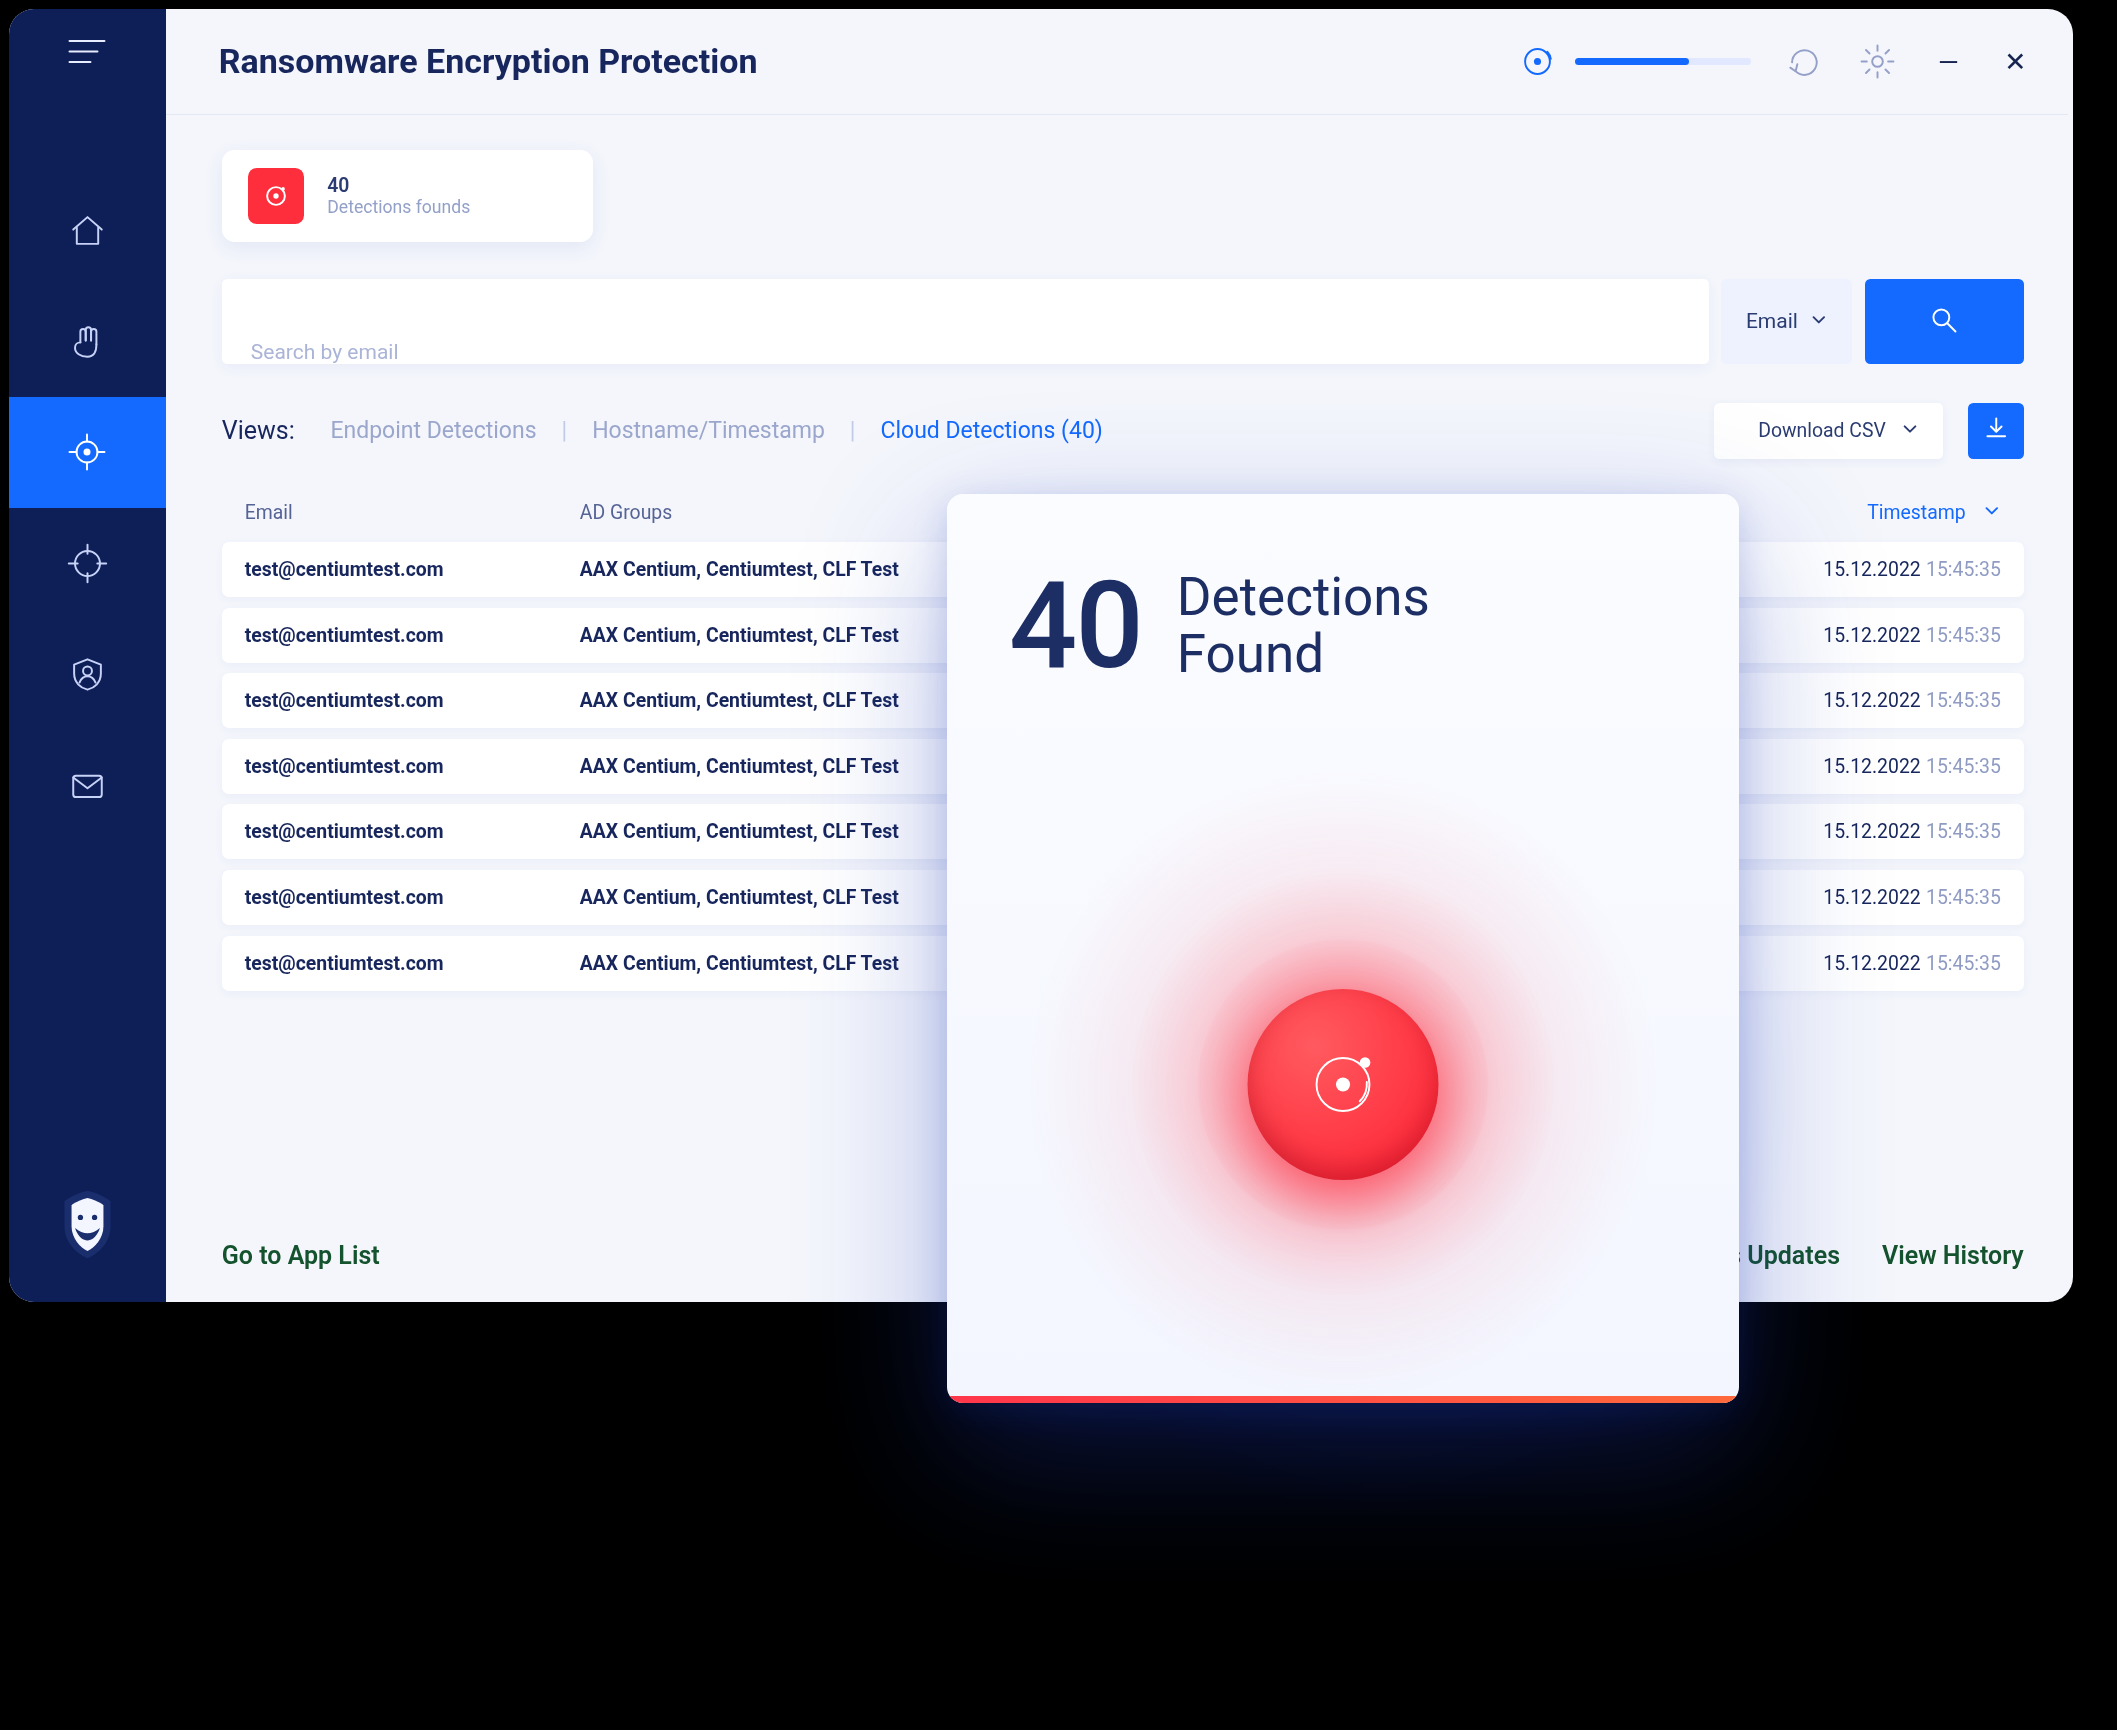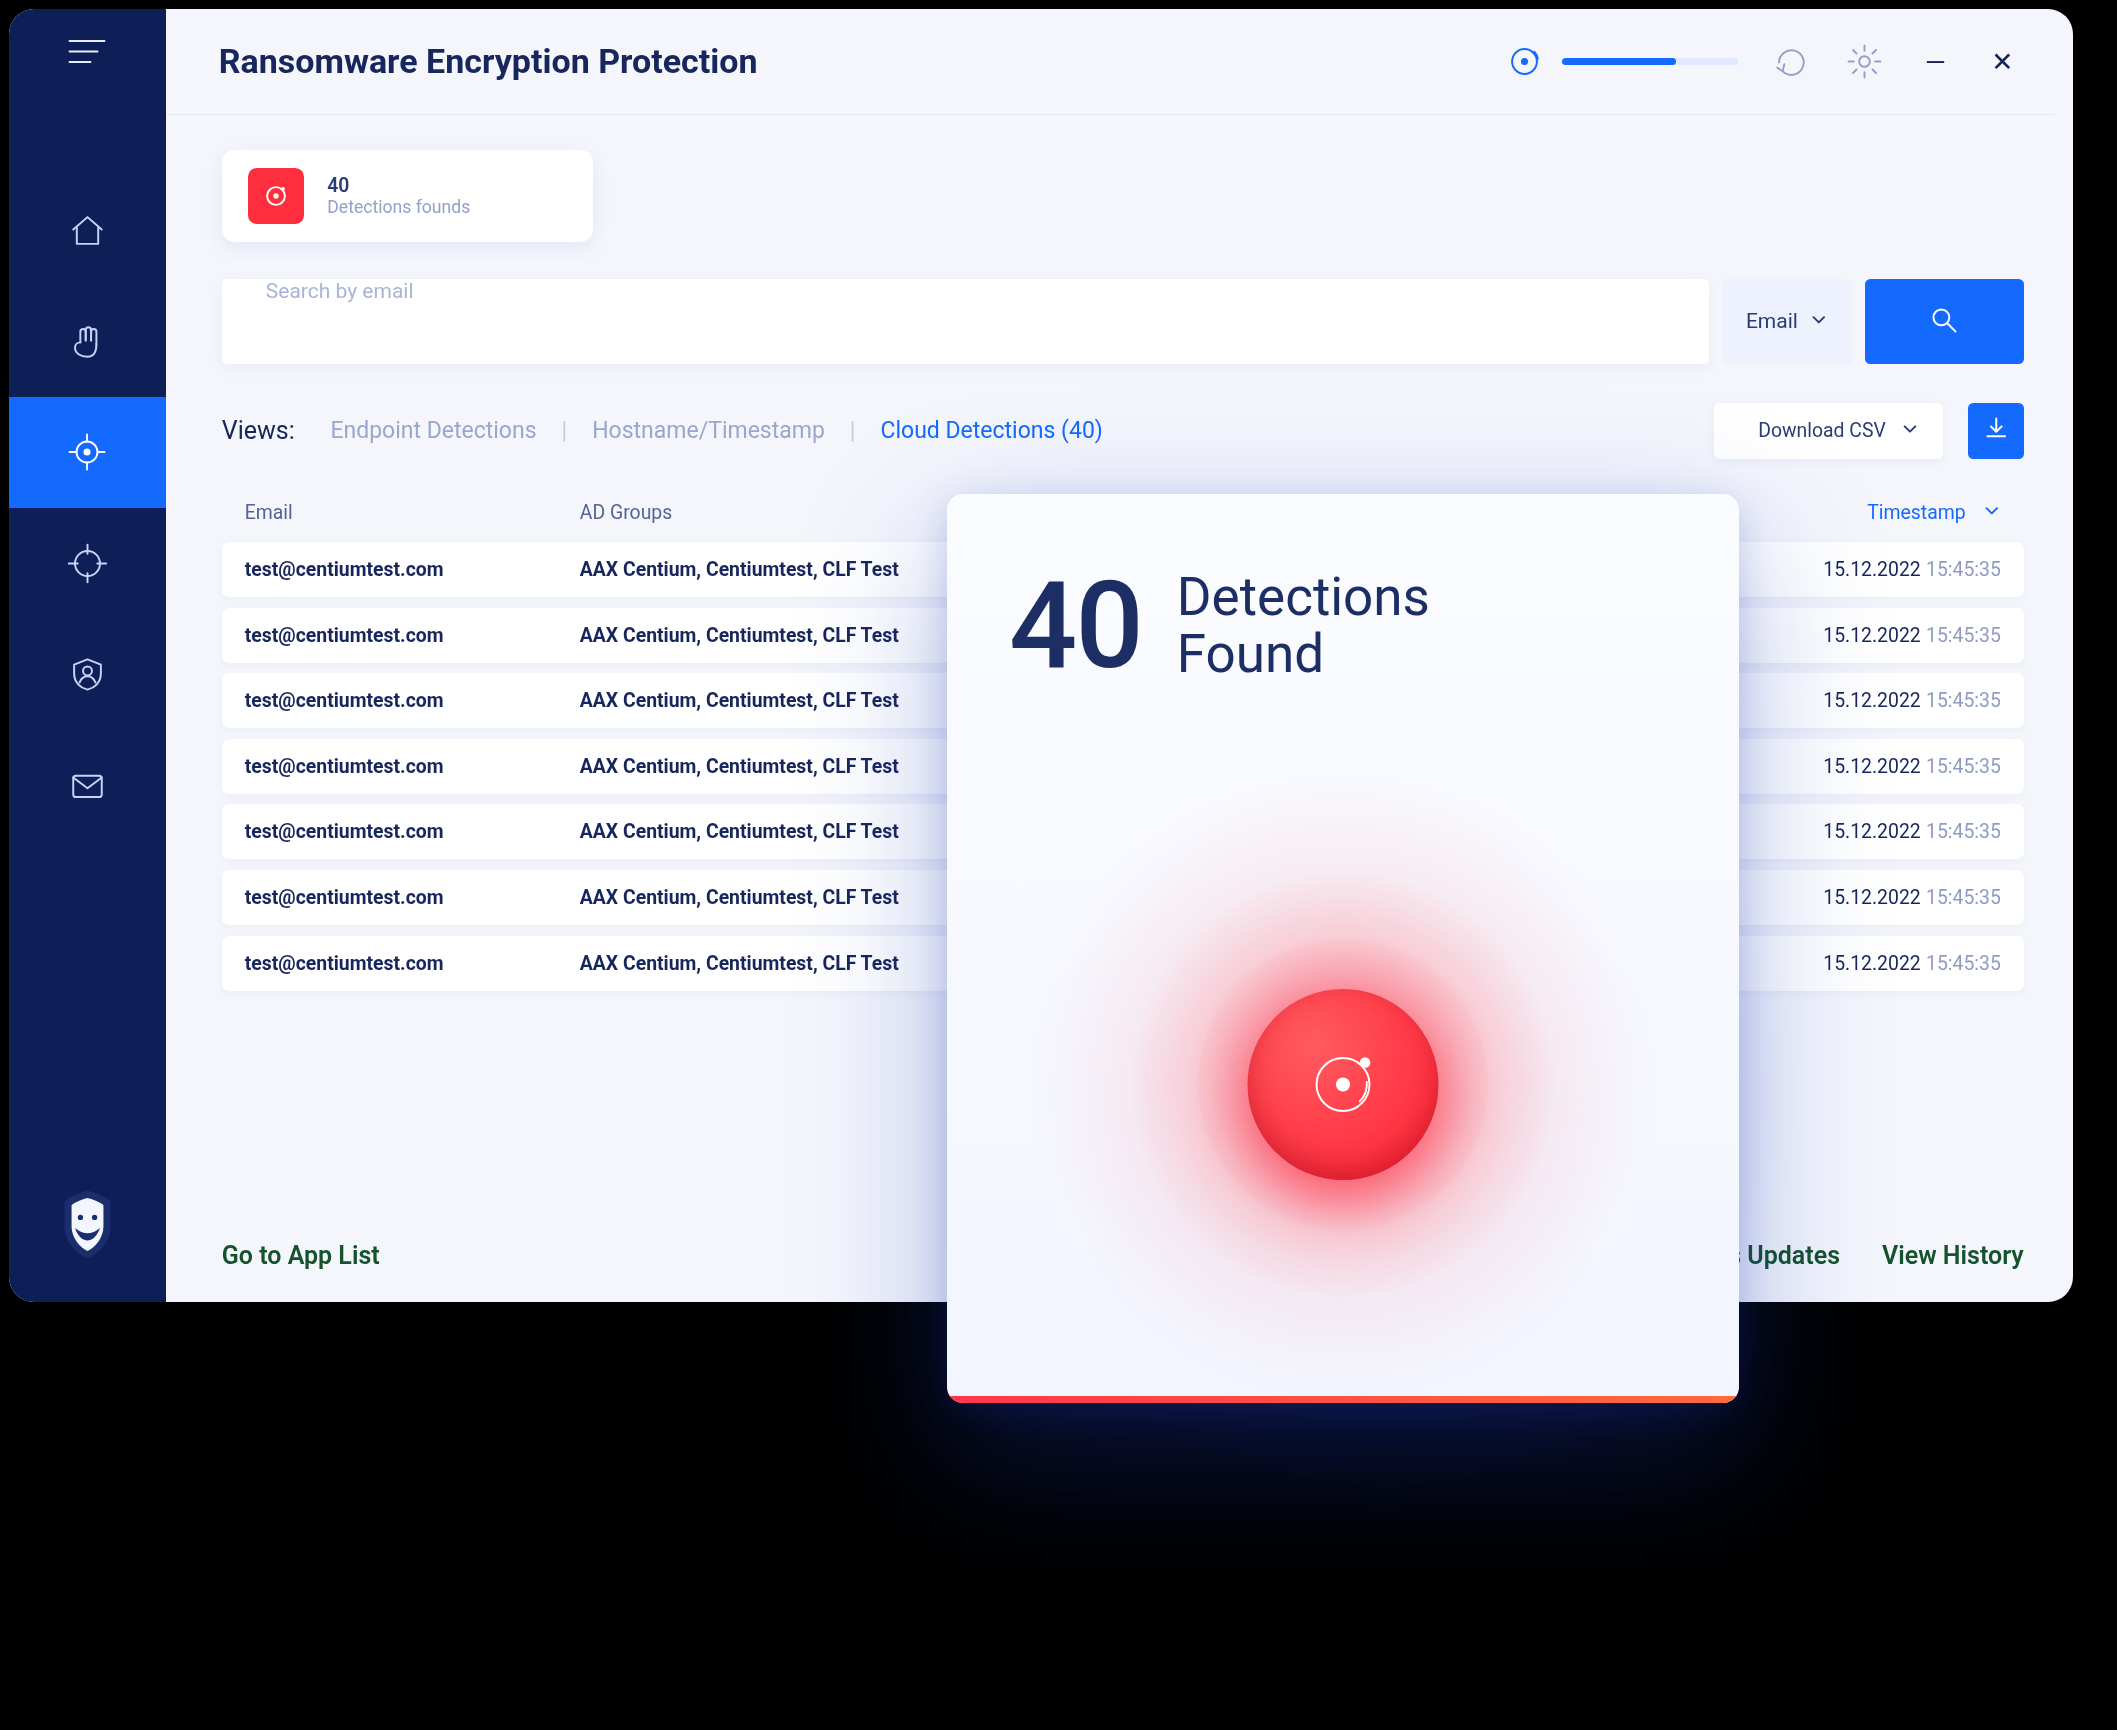--- a/index.html
+++ b/index.html
@@ -25,21 +25,21 @@
   }
   .sidebar .navitem.active { background:#146AFF; color:#fff; }
   .sidebar .brand {
     position:absolute; left:0; bottom:35px; width:100%; display:flex;
     align-items:center; justify-content:center;
   }
   .sidebar svg { display:block; }
 
   
   .header {
-    position:absolute; left:157px; top:0; right:18px; height:106px;
+    position:absolute; left:157px; top:0; right:5px; height:106px;
     display:flex; align-items:center; padding:0 35px 0 53px;
     border-bottom:1.8px solid #E3E8F5;
   }
   .header .title { font-size:34px; font-weight:700; color:#17265C; flex:0 0 auto; }
   .header .spacer { flex:1; }
   .header .hctrl { display:flex; align-items:center; gap:32px; color:#4F5E93; }
   .header .progress-wrap { display:flex; align-items:center; gap:16px; }
   .header .progress-track {
     position:relative; width:176px; height:7px; border-radius:7px;
     background:#E2E8FF;
@@ -65,22 +65,22 @@
     display:flex; align-items:center; justify-content:center; color:#fff;
   }
   .summary-card .txt .n { font-size:19.4px; color:#2B3C72; font-weight:600; line-height:1.15; }
   .summary-card .txt .l { font-size:17.6px; color:#93A0C8; }
 
   .searchrow {
     margin-top:37px; display:flex; align-items:stretch; gap:12.4px;
     height:85px;
   }
   .searchrow .searchbox {
-    flex:1; background:#fff; border-radius:5.3px; display:flex; align-items:flex-start;
-    padding:0 44px; box-shadow:0 3.5px 14px rgba(30,60,150,0.05);
+    flex:1; background:#fff; border-radius:5.3px; display:flex; align-items:flex-end;
+    padding:0 29px; box-shadow:0 3.5px 14px rgba(30,60,150,0.05);
   }
   .searchrow .searchbox input {
     border:none; outline:none; width:100%; font-size:21px; color:#2B3C72;
   }
   .searchrow .searchbox input::placeholder { color:#AAB4D6; }
   .searchrow .emailsel {
     width:131px; background:#EEF2FF; border-radius:5.3px; display:flex;
     align-items:center; justify-content:center; gap:12.4px; color:#2B3C72;
     font-size:21px; cursor:pointer;
   }

